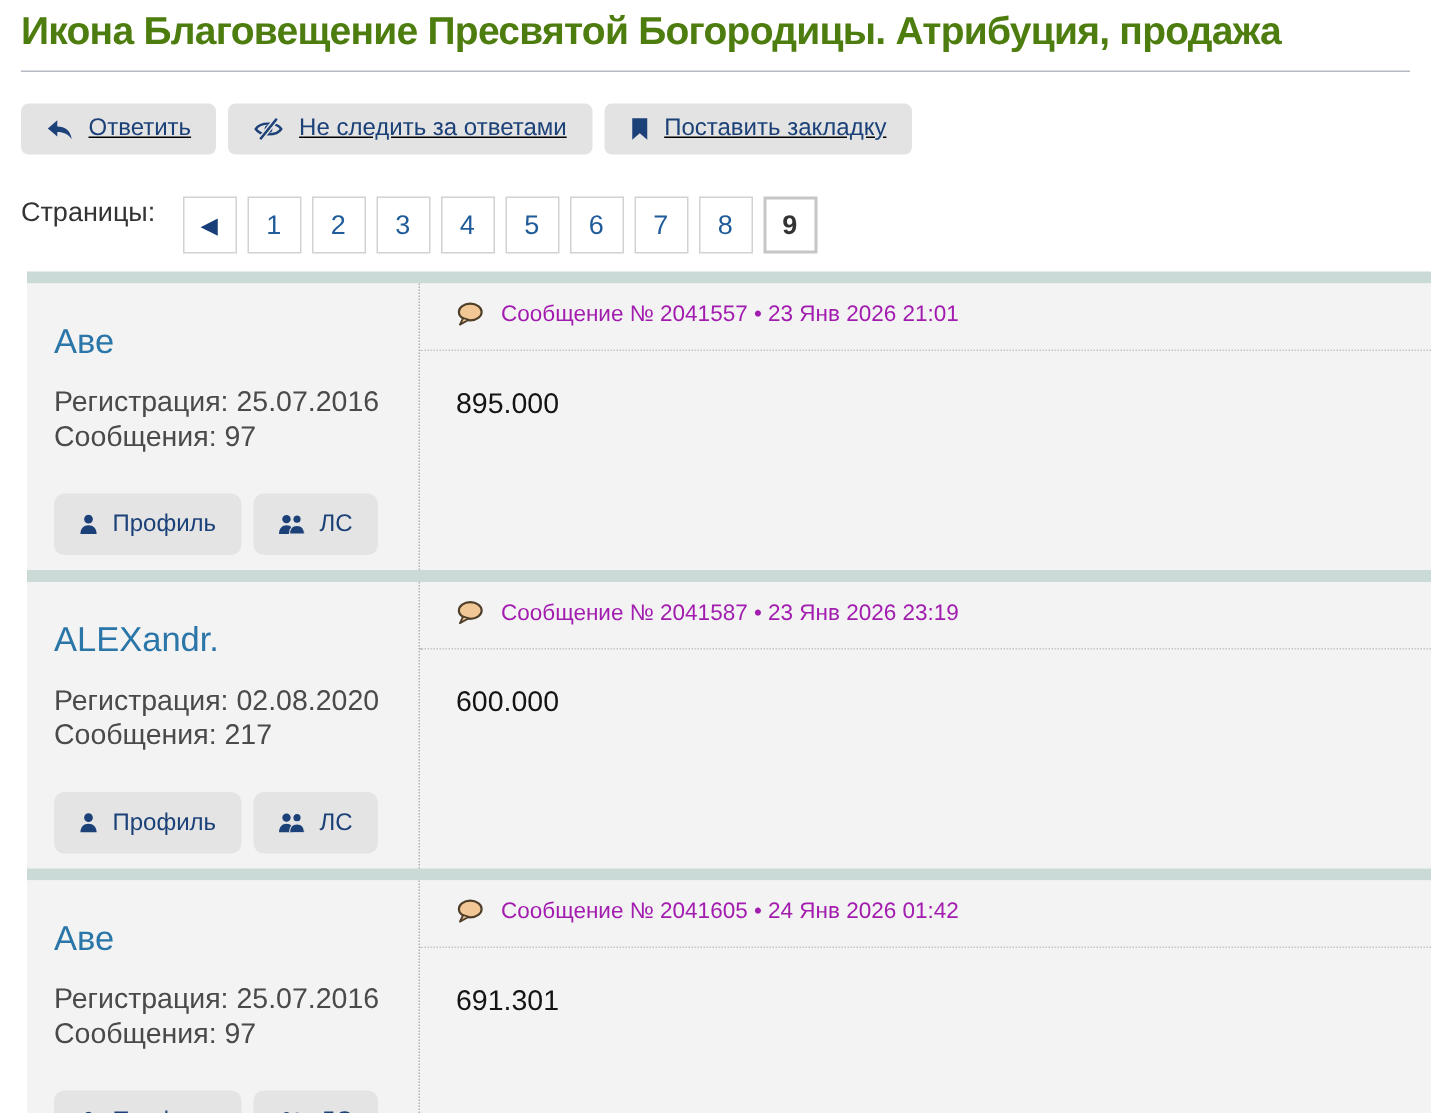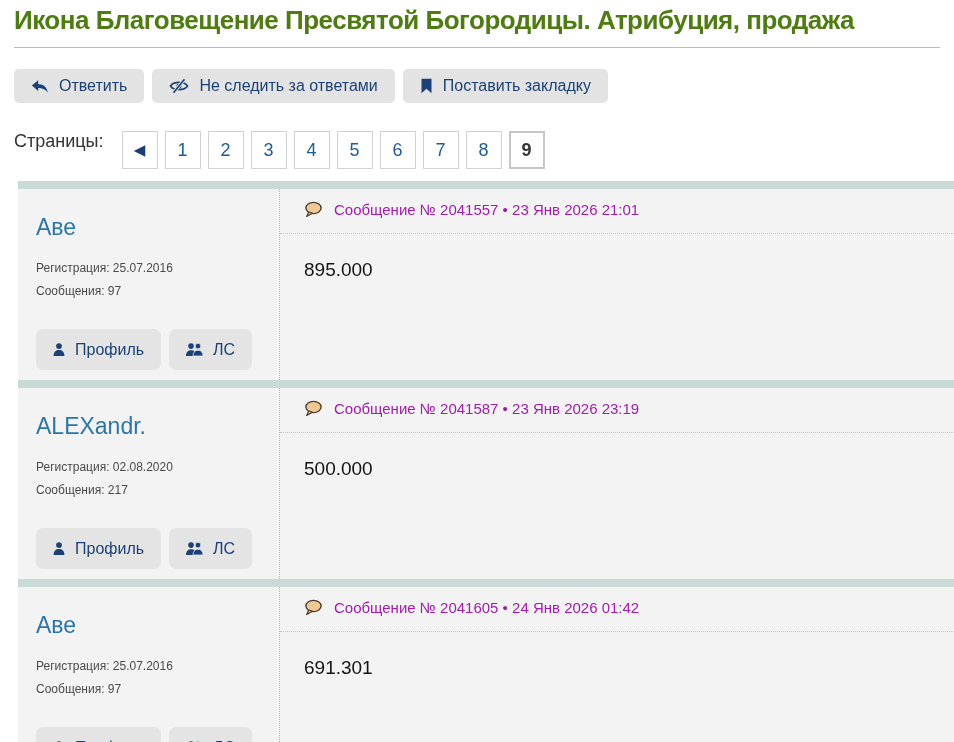--- a/index.html
+++ b/index.html
@@ -17,21 +17,21 @@
     border-bottom: 1px solid #b6bac6;
   }
   .page-title {
     margin: 0;
     font-size: 26px;
     font-weight: 700;
     letter-spacing: -0.5px;
     color: #4d7c0f;
   }
   
-  .actions { display: flex; gap: 8px; margin: 21px 14px 0; }
+  .actions { display: flex; gap: 8px; margin: 21px 14px 0; text-decoration: underline; }
   .abtn {
     display: inline-flex; align-items: center; gap: 10px;
     background: #e3e3e3; border: none; border-radius: 5px;
     height: 34px; padding: 0 17px;
     font-family: inherit; font-size: 16px; color: #1b4178;
     cursor: pointer; white-space: nowrap;
   }
   .abtn svg { flex: 0 0 auto; }
   
   .pagination { display: flex; align-items: flex-start; gap: 7px; margin: 28px 14px 0; }
@@ -51,21 +51,21 @@
   .user-col {
     width: 262px; flex: 0 0 262px;
     padding: 24px 0 10px 18px;
     border-right: 1px dotted #b3b3b3;
     display: flex; flex-direction: column;
   }
   .username {
     color: #2a76a8; font-size: 23px; line-height: 28px;
     text-decoration: none; cursor: pointer; align-self: flex-start;
   }
-  .user-info { margin-top: 16px; font-size: 12px; color: #4a4a4a; line-height: 23px; }
+  .user-info { margin-top: 16px; font-size: 19px; color: #4a4a4a; line-height: 23px; }
   .user-buttons { display: flex; gap: 8px; margin-top: 26px; }
   .pbtn {
     display: inline-flex; align-items: center; gap: 10px;
     background: #e4e4e4; border: none; border-radius: 7px;
     height: 41px; padding: 0 17px;
     font-family: inherit; font-size: 16px; color: #1b4178; cursor: pointer;
   }
   .content-col { flex: 1 1 auto; padding-top: 12px; min-width: 0; }
   .msg-header {
     display: flex; align-items: center; gap: 11px;
@@ -195,21 +195,21 @@
       </aside>
       <div class="content-col">
         <div class="msg-header">
           <svg width="19" height="17" viewBox="0 0 19 17">
             <ellipse cx="9.5" cy="7" rx="7.6" ry="5.6" fill="#f1c795" stroke="#4e3e2a" stroke-width="1.4"></ellipse>
             <path d="M4.8 11 L2.6 15.4 L8.6 12.2 Z" fill="#f1c795" stroke="#4e3e2a" stroke-width="1.2" stroke-linejoin="round"></path>
           </svg>
           <span>Сообщение № 2041587 • 23 Янв 2026 23:19</span>
         </div>
         <div class="sep"></div>
-        <div class="msg-text">500.000</div>
+        <div class="msg-text">600.000</div>
       </div>
     </div>
   </section>
 
   <section class="post">
     <div class="strip"></div>
     <div class="post-body">
       <aside class="user-col">
         <a class="username">Аве</a>
         <div class="user-info">

